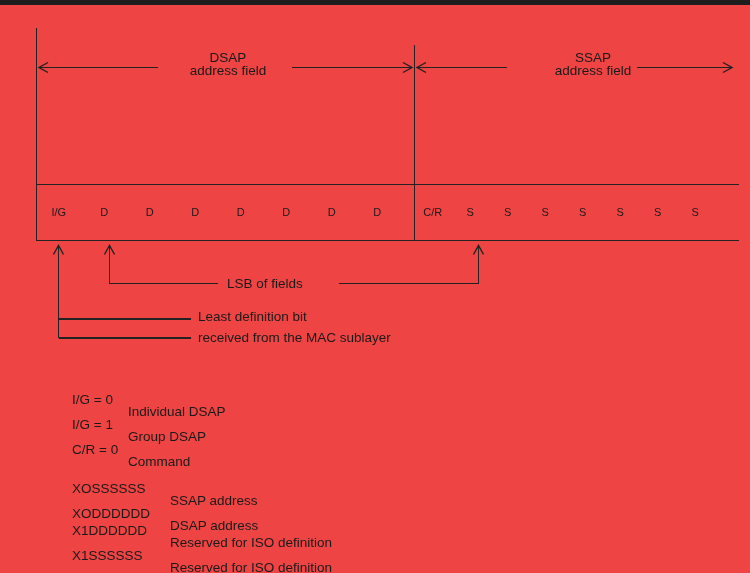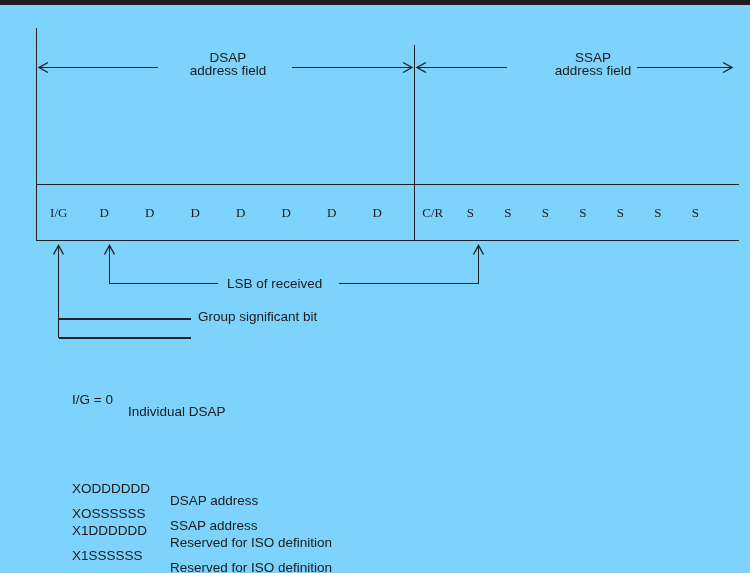--- a/index.html
+++ b/index.html
@@ -1,20 +1,20 @@
 <!DOCTYPE html>
 <html><head>
 <meta charset="utf-8">
 <style>
   html, body { margin: 0; padding: 0; background: #ffffff; }
   .stage {
     position: relative;
     width: 750px;
     height: 573px;
-    background: #7dd3fc;
+    background: #ef4444;
     font-family: "Liberation Sans", "DejaVu Sans", sans-serif;
     color: #1a1a1a;
     overflow: hidden;
   }
   .top-rule {
     position: absolute;
     left: 0; top: 0;
     width: 750px; height: 5px;
     background: #1e1e1e;
   }
@@ -31,24 +31,23 @@
   .bits {
     position: absolute;
     top: 185px;
     height: 55px;
     display: flex;
     align-items: center;
   }
   .bits .bit {
     flex: 1;
     text-align: center;
-    font-size: 13px;
+    font-size: 11px;
     line-height: 13px;
     white-space: nowrap;
-    font-family: Liberation Serif, serif;
   }
   .callout-label {
     position: absolute;
     font-size: 13.5px;
     line-height: 13px;
     white-space: nowrap;
   }
   .legend {
     position: absolute;
     left: 72px;
@@ -124,40 +123,49 @@
     <span class="bit">C/R</span>
     <span class="bit">S</span>
     <span class="bit">S</span>
     <span class="bit">S</span>
     <span class="bit">S</span>
     <span class="bit">S</span>
     <span class="bit">S</span>
     <span class="bit">S</span>
   </div>
 
-  <div class="callout-label" style="left:227px; top:277px;">LSB of received</div>
-  <div class="callout-label" style="left:198px; top:310px;">Group significant bit</div>
+  <div class="callout-label" style="left:227px; top:277px;">LSB of fields</div>
+  <div class="callout-label" style="left:198px; top:310px;">Least definition bit</div>
   <div class="callout-label" style="left:198px; top:331px;">
+    <div>received from the MAC sublayer</div>
   </div>
 
   <div class="legend cols-narrow" style="top:393px;">
     <div class="lrow">
       <span class="k">I/G = 0</span>
       <span class="v">Individual DSAP</span>
     </div>
+    <div class="lrow">
+      <span class="k">I/G = 1</span>
+      <span class="v">Group DSAP</span>
+    </div>
+    <div class="lrow">
+      <span class="k">C/R = 0</span>
+      <span class="v">Command</span>
+    </div>
   </div>
 
   <div class="legend cols-wide" style="top:482px;">
     <div class="lrow">
+      <span class="k">XOSSSSSS</span>
+      <span class="v">SSAP address</span>
+    </div>
+    <div class="lrow">
       <span class="k">XODDDDDD</span>
       <span class="v">DSAP address</span>
-    </div>
-    <div class="lrow">
-      <span class="k">XOSSSSSS</span>
-      <span class="v">SSAP address</span>
     </div>
   </div>
 
   <div class="legend cols-wide" style="top:524px;">
     <div class="lrow">
       <span class="k">X1DDDDDD</span>
       <span class="v">Reserved for ISO definition</span>
     </div>
     <div class="lrow">
       <span class="k">X1SSSSSS</span>

